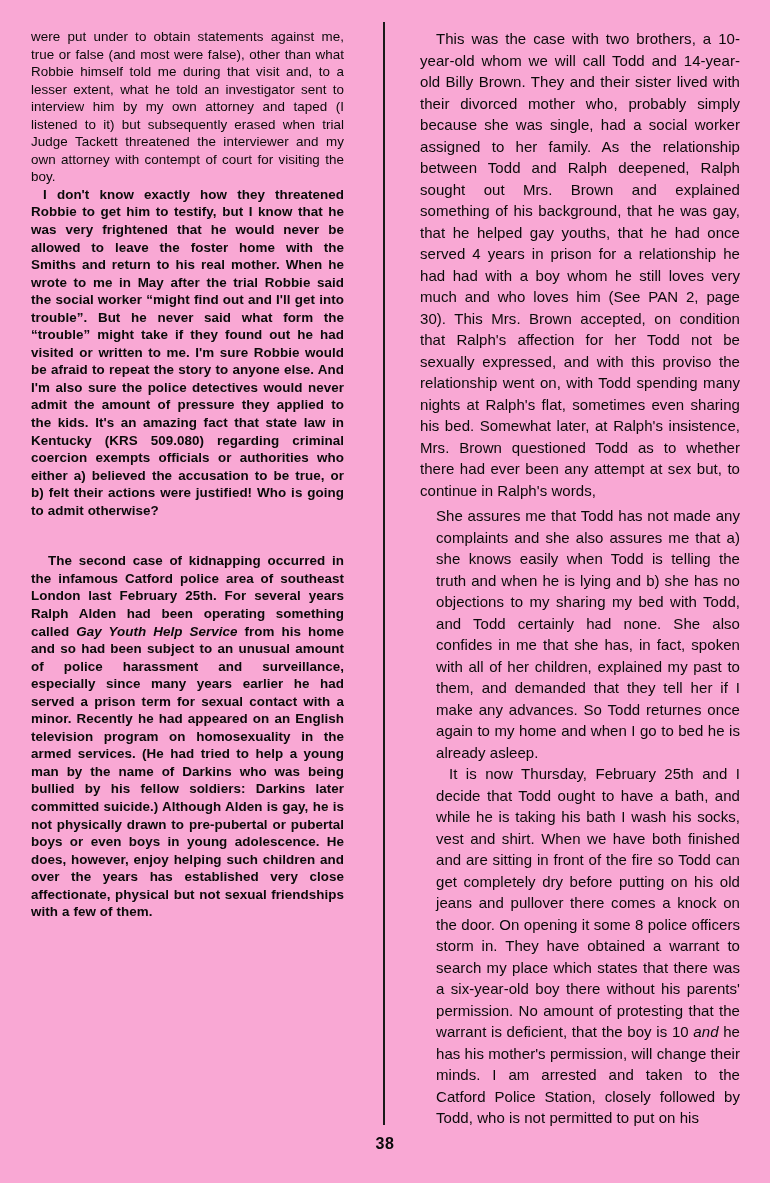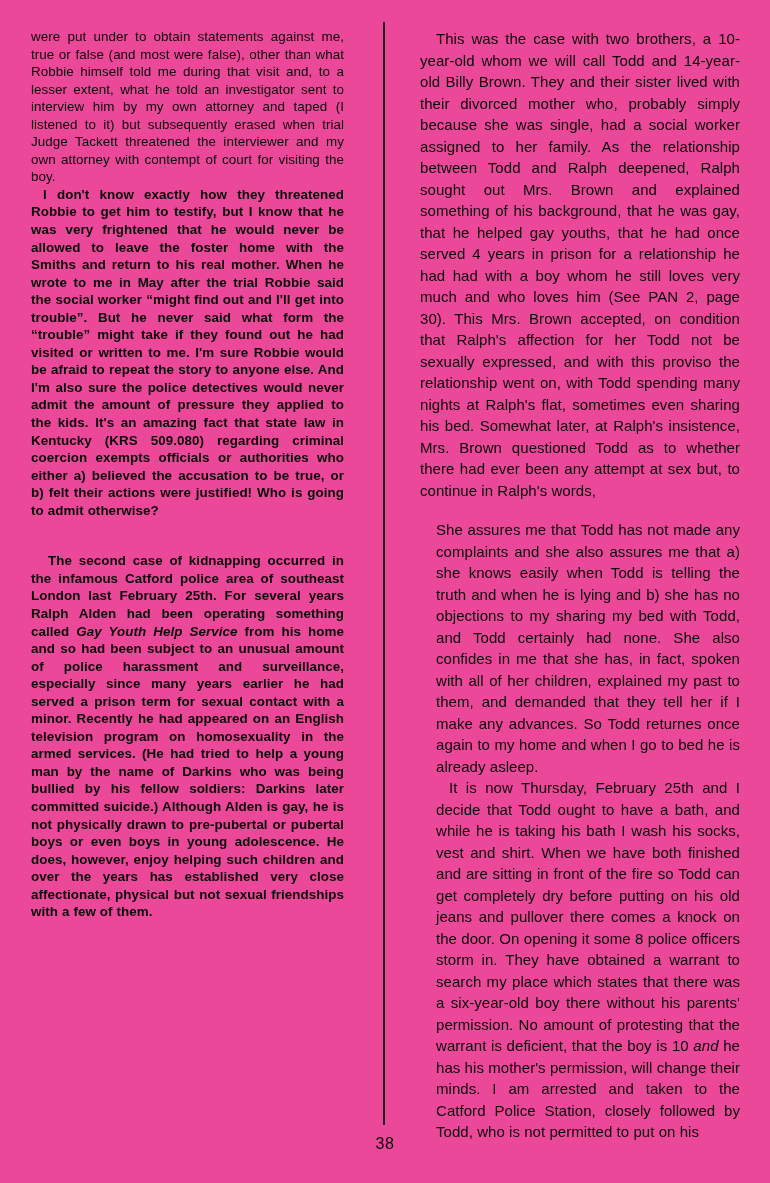--- a/index.html
+++ b/index.html
@@ -9,21 +9,21 @@
     background: #ffffff;
   }
   body {
     font-family: "Liberation Sans", sans-serif;
     color: #000000;
   }
   #page {
     position: relative;
     width: 770px;
     height: 1183px;
-    background: #ec4899;
+    background: #f9a8d4;
     overflow: hidden;
   }
 
   
   #column-rule {
     position: absolute;
     left: 383px;
     top: 22px;
     width: 2px;
     height: 1103px;
@@ -75,21 +75,21 @@
     font-size: 15px;
     line-height: 21.5px;
     letter-spacing: 0.05px;
   }
   #column-right .para.indented-first {
     text-indent: 16px;
   }
 
   
   .blockquote {
-    margin: 18px 0 0 0;
+    margin: 4px 0 0 0;
     padding-left: 16px;
   }
   .blockquote .para {
     font-size: 13.3px;
     line-height: 17.9px;
     text-align: justify;
   }
   .blockquote .para + .para {
     text-indent: 13px;
   }
@@ -99,21 +99,21 @@
   }
 
   
   #folio {
     position: absolute;
     left: 0;
     top: 1135px;
     width: 770px;
     text-align: center;
     font-size: 16px;
-    font-weight: normal;
+    font-weight: bold;
     letter-spacing: 0.5px;
     color: #0a0a0a;
   }
 
   
   #page, #page * {
     -webkit-font-smoothing: none;
   }
 </style>
 </head>

